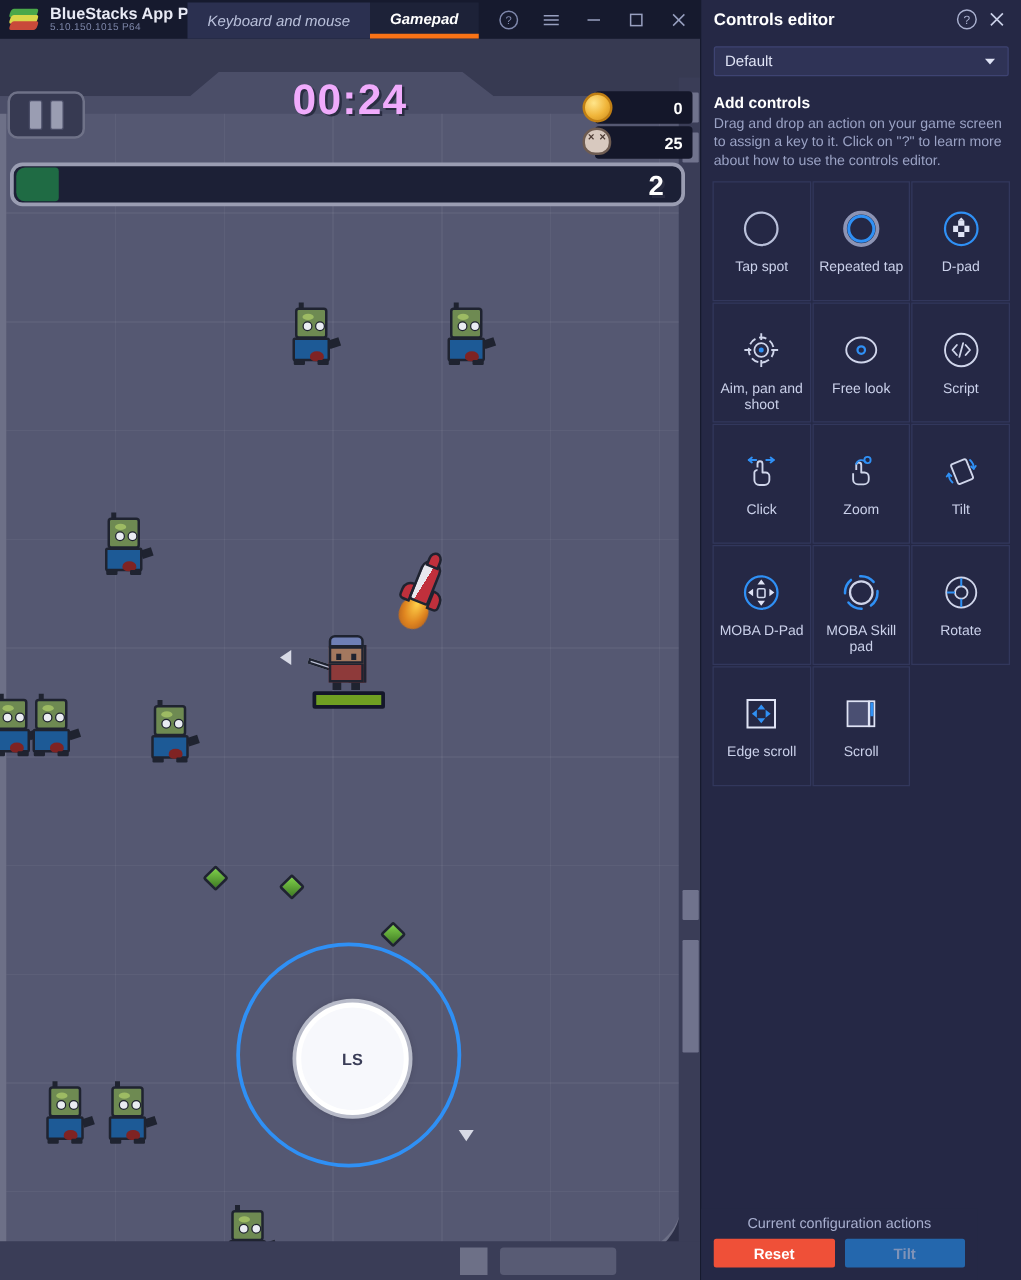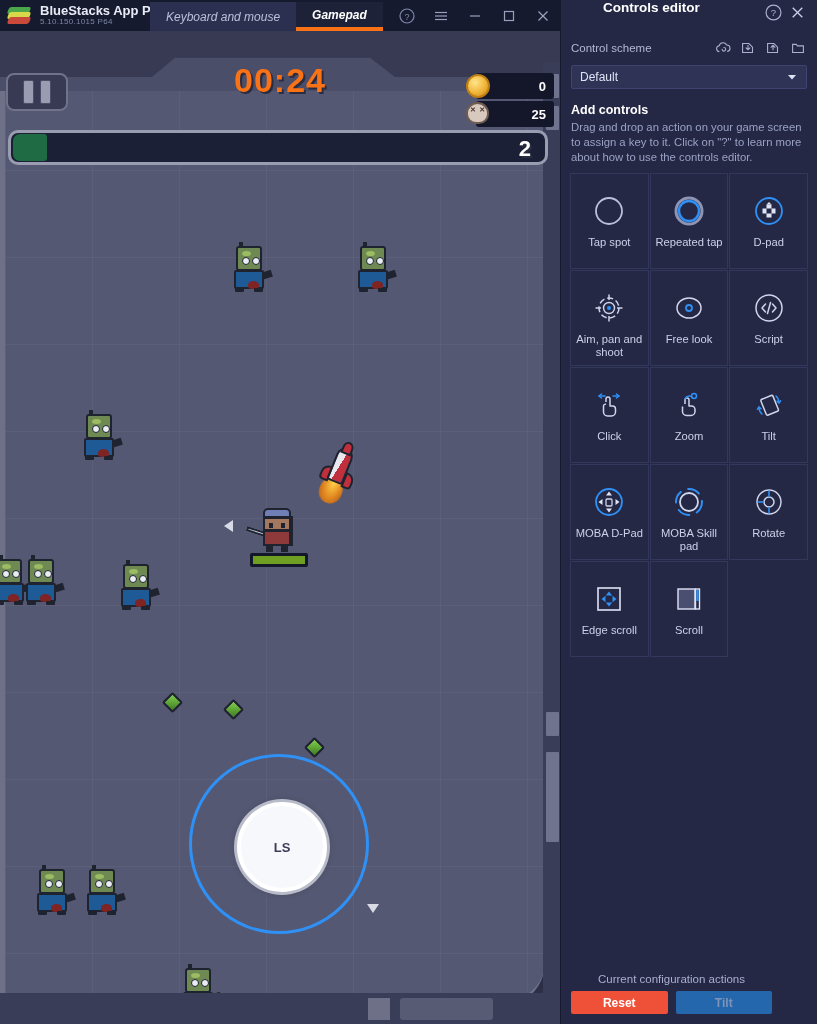--- a/index.html
+++ b/index.html
@@ -85,21 +85,21 @@
   }
   .pause-btn {
     position: absolute; left: 6px; top: 42px; width: 62px; height: 38px;
     background: #373a52; border: 2px solid #6f7288; border-radius: 8px;
     display: flex; align-items: center; justify-content: center; gap: 6px;
     cursor: pointer; z-index: 4;
   }
   .pause-bar { width: 11px; height: 24px; background: #9a9db2; border:1px solid #4b4e68; border-radius: 2px; }
   .timer {
     position: absolute; left: 0; top: 30px; width: 560px; text-align: center;
-    color: #f97316; font-size: 34px; font-weight: bold; letter-spacing: 1px;
+    color: #f0abfc; font-size: 34px; font-weight: bold; letter-spacing: 1px;
     text-shadow: 2px 2px 0 #2a2d42; z-index: 3;
   }
   .counters { position: absolute; right: 6px; top: 42px; width: 78px; z-index: 4; }
   .ctr-row {
     display: flex; align-items: center; height: 26px; background: #14172a;
     border-radius: 3px; margin-bottom: 2px; padding-right: 8px;
   }
   .ctr-icon { width: 26px; height: 24px; margin: 0 6px 0 -10px; position: relative; flex: none; }
   .coin-ico {
     width: 24px; height: 24px; border-radius: 50%;
@@ -253,21 +253,21 @@
   }
   .gb-sq { position: absolute; left: 368px; top: 5px; width: 22px; height: 22px; background: #6d7087; }
   .gb-rect { position: absolute; left: 400px; top: 5px; width: 93px; height: 22px; background: #585b74; border-radius: 3px; }
 
   
   .panel {
     position: absolute; right: 0; top: 0; width: 257px; height: 1024px;
     background: #252845; border-left: 1px solid #161a2e;
   }
   .panel-head {
-    height: 31px; display: flex; align-items: flex-start; padding: 0 8px 0 10px; margin-left: 32px;
+    height: 31px; display: flex; align-items: center; padding: 0 8px 0 10px;
   }
   .panel-title { flex: 1; color: #ffffff; font-size: 13.5px; font-weight: bold; }
   .p-ico { width: 24px; height: 24px; display:flex; align-items:center; justify-content:center; cursor:pointer; }
 
   .scheme-row {
     display: flex; align-items: center; padding: 8px 10px 2px 10px;
   }
   .scheme-label { flex: 1; color: #b2b8d4; font-size: 11.5px; }
   .scheme-icons { display: flex; gap: 7px; }
   .scheme-icons .p-ico { width: 18px; height: 18px; }
@@ -559,48 +559,20 @@
       <div class="p-ico">
         <svg width="17" height="17" viewBox="0 0 16 16">
             <g stroke="#ccd2ea" stroke-width="1.2">
               <line x1="3.5" y1="3.5" x2="12.5" y2="12.5"></line>
               <line x1="12.5" y1="3.5" x2="3.5" y2="12.5"></line>
             </g>
           </svg>
       </div>
     </div>
 
-    <div class="scheme-row">
-      <div class="scheme-label">Control scheme</div>
-      <div class="scheme-icons">
-        <div class="p-ico">
-          <svg width="18" height="18" viewBox="0 0 20 20">
-              <path d="M5.5 14 A3.3 3.3 0 0 1 5.8 7.5 A4.4 4.4 0 0 1 14 6.6 A3.6 3.6 0 0 1 15 13.7" fill="none" stroke="#aab1d0" stroke-width="1.2" stroke-linecap="round"></path>
-              <path d="M9 11.5 a2 2 0 1 0 2-2" fill="none" stroke="#aab1d0" stroke-width="1.2" stroke-linecap="round"></path>
-            </svg>
-        </div>
-        <div class="p-ico">
-          <svg width="18" height="18" viewBox="0 0 20 20">
-              <path d="M4 5h7l4 4v6H4z" fill="none" stroke="#aab1d0" stroke-width="1.2"></path>
-              <path d="M10 7v5M7.8 9.8 10 12l2.2-2.2" fill="none" stroke="#aab1d0" stroke-width="1.2" stroke-linecap="round"></path>
-            </svg>
-        </div>
-        <div class="p-ico">
-          <svg width="18" height="18" viewBox="0 0 20 20">
-              <path d="M4 5h7l4 4v6H4z" fill="none" stroke="#aab1d0" stroke-width="1.2"></path>
-              <path d="M10 12V7M7.8 9.2 10 7l2.2 2.2" fill="none" stroke="#aab1d0" stroke-width="1.2" stroke-linecap="round"></path>
-            </svg>
-        </div>
-        <div class="p-ico">
-          <svg width="18" height="18" viewBox="0 0 20 20">
-              <path d="M4 6h4l1.4 1.6H16V15H4z" fill="none" stroke="#aab1d0" stroke-width="1.2"></path>
-            </svg>
-        </div>
-      </div>
-    </div>
 
     <div class="select">
       <div class="select-val">Default</div>
       <svg width="12" height="12" viewBox="0 0 12 12">
           <path d="M2 4 L6 8.5 L10 4 Z" fill="#dfe3f5"></path>
         </svg>
     </div>
 
     <div class="sec-title">Add controls</div>
     <div class="sec-desc">Drag and drop an action on your game screen to assign a key to it. Click on "?" to learn more about how to use the controls editor.</div>

